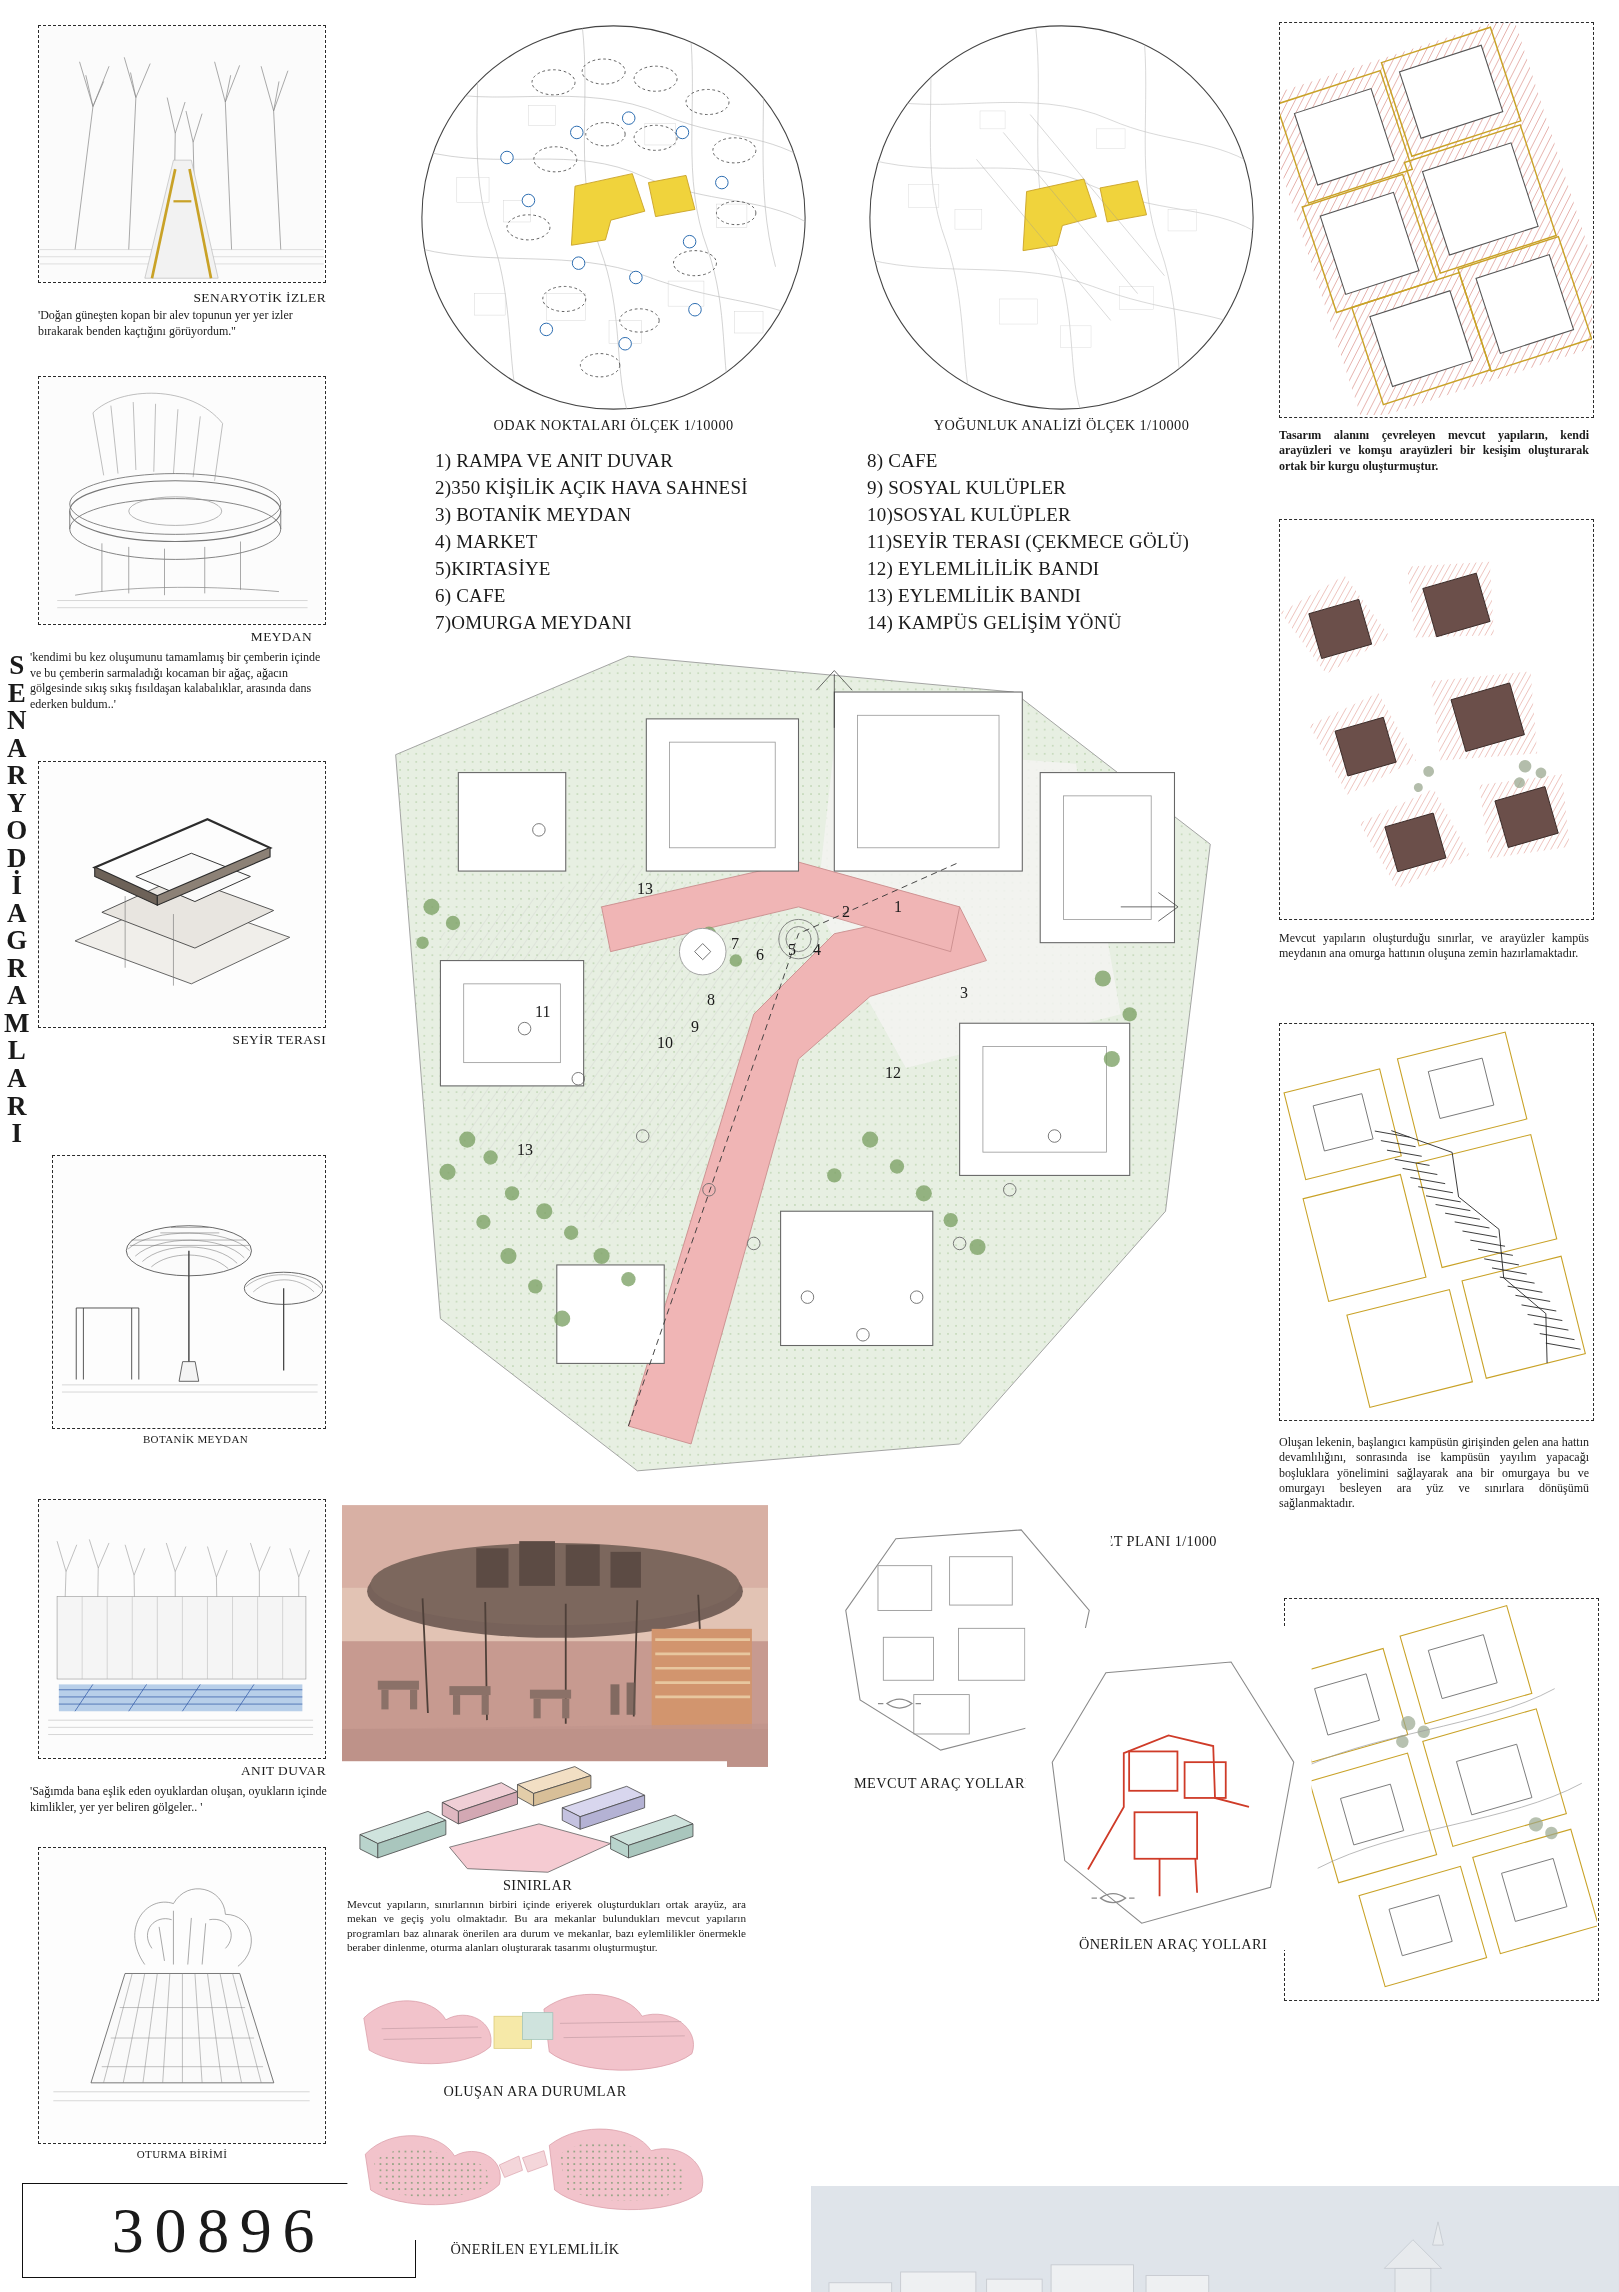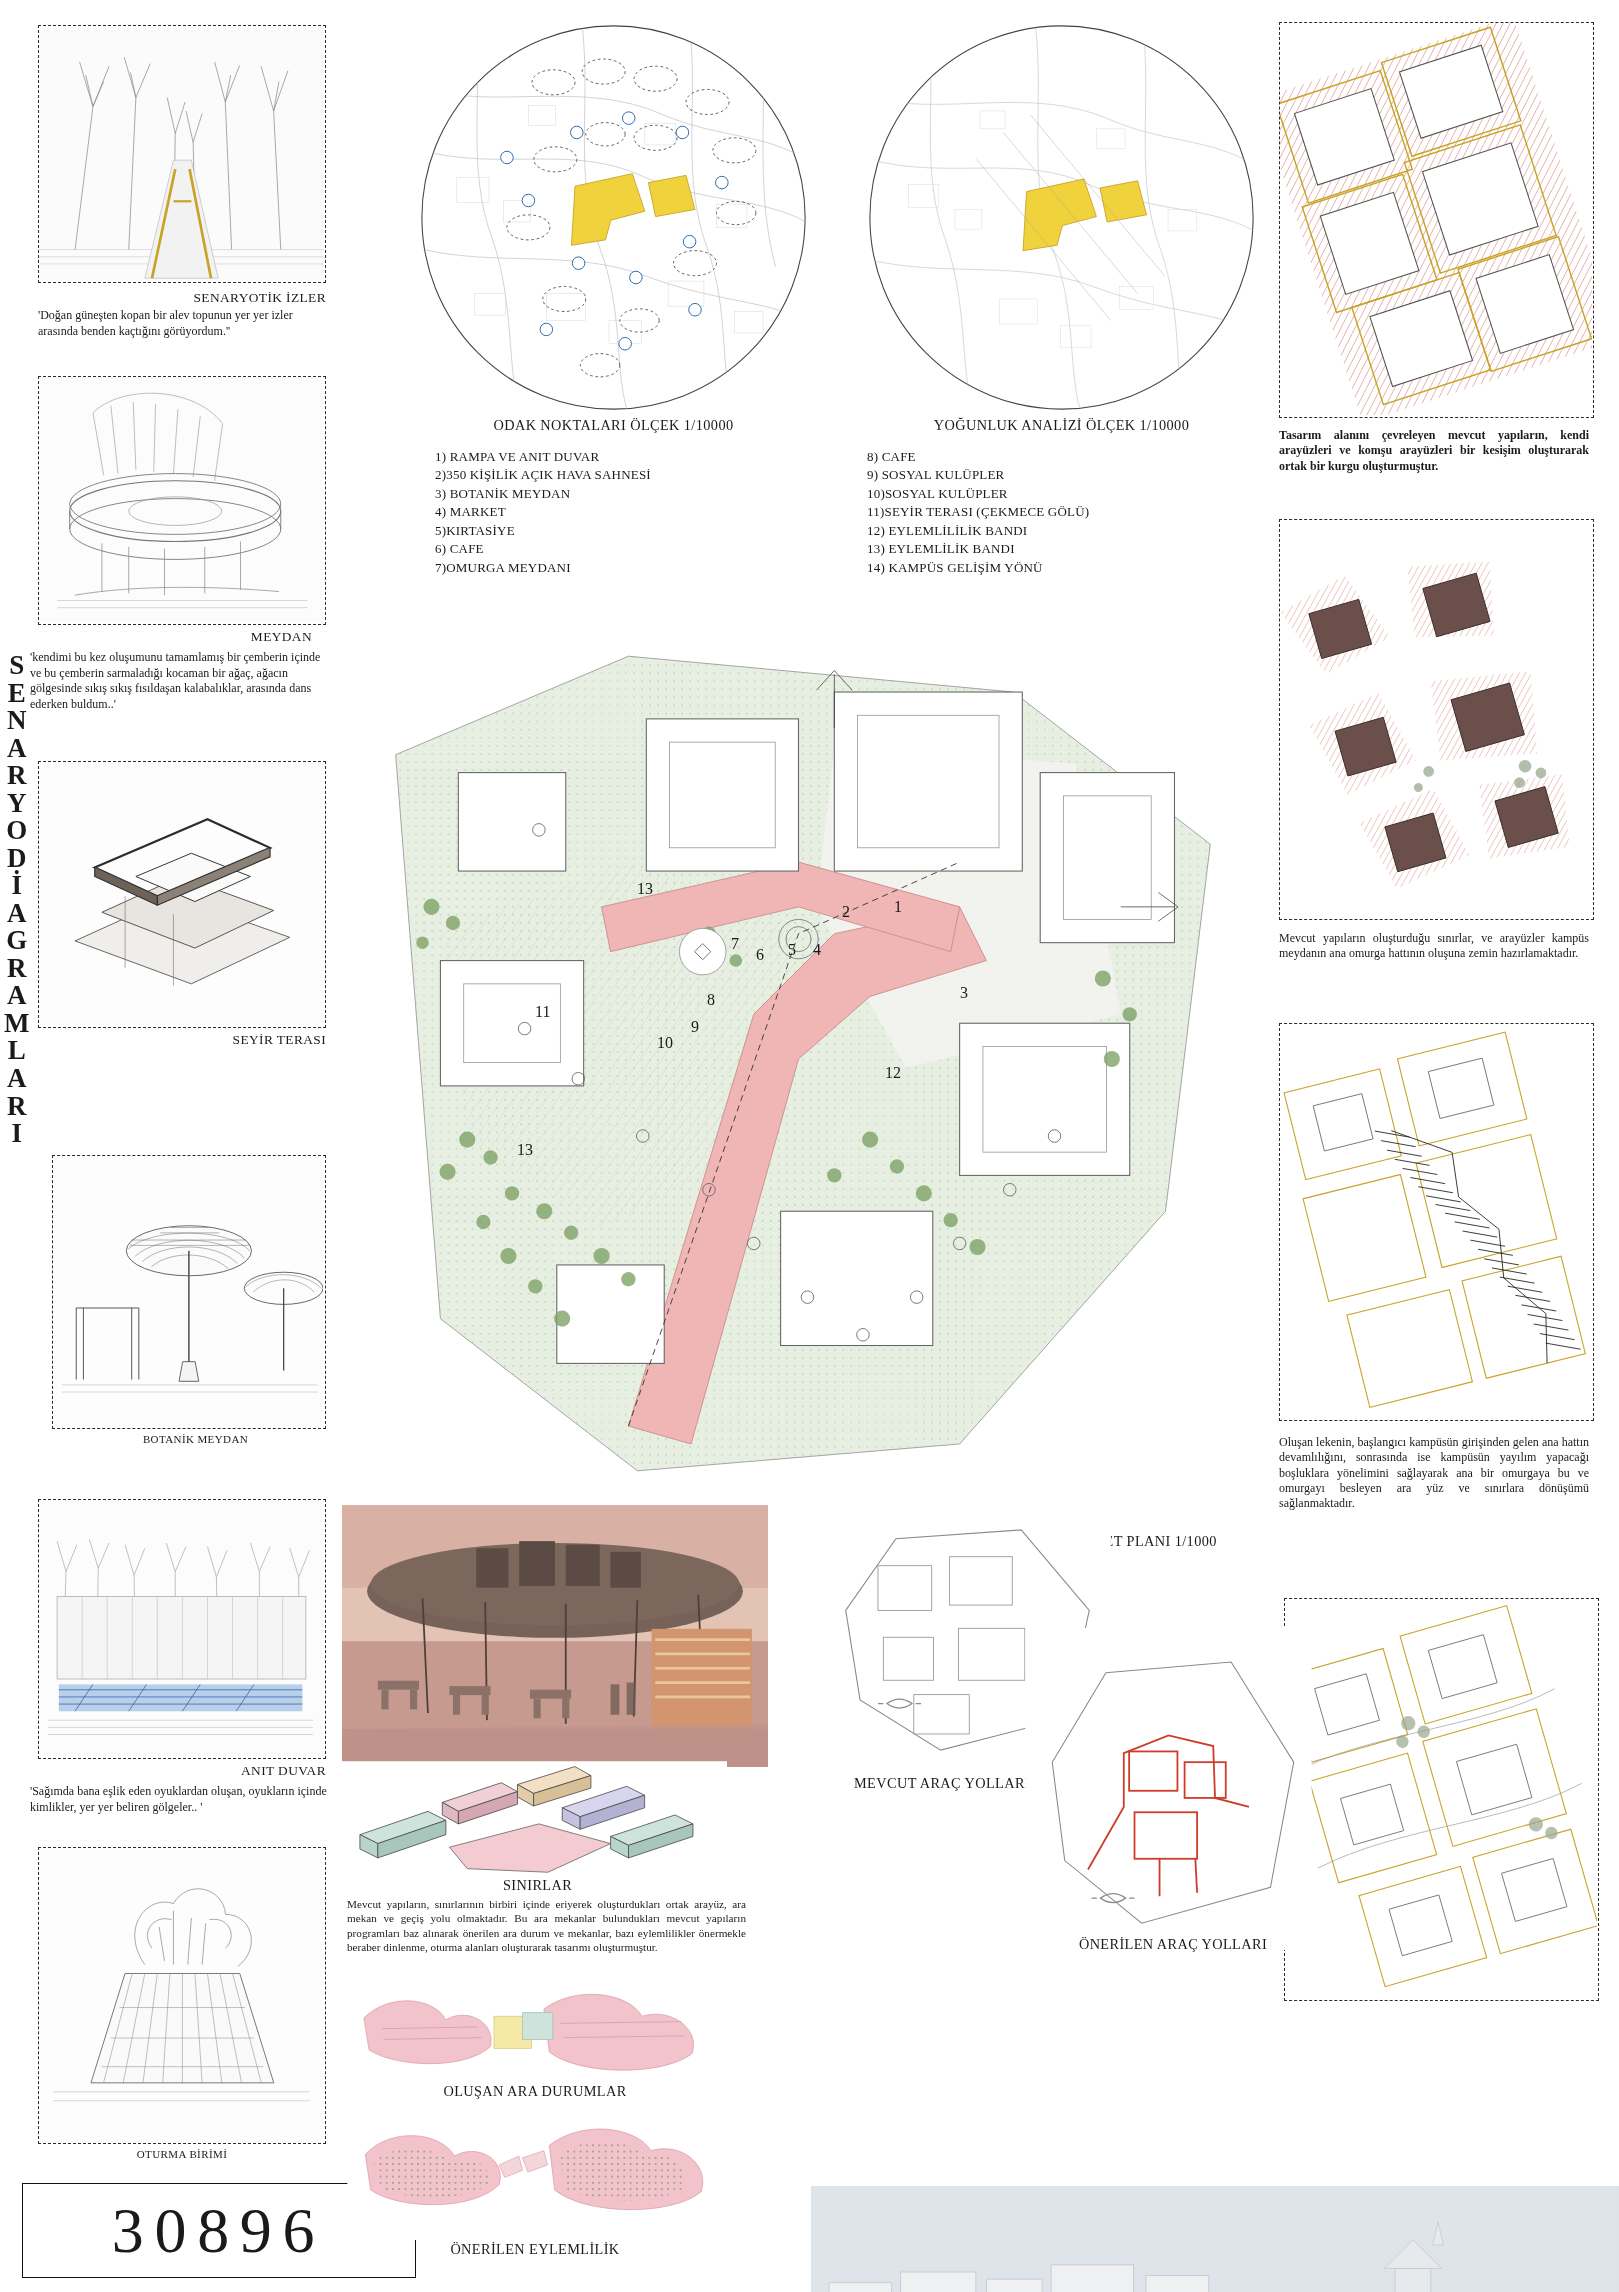--- a/index.html
+++ b/index.html
@@ -11,21 +11,21 @@
     position:relative;
     overflow:hidden;
   }
   .board{position:absolute;inset:0;}
   .abs{position:absolute;}
   .dashbox{border:1.8px dashed #2a2a2a;background:#fff;box-sizing:border-box;}
   .capt{font-size:13.4px;text-align:right;letter-spacing:0.4px;}
   .capt-c{font-size:11px;text-align:center;letter-spacing:0.4px;}
   .para{font-size:12px;line-height:1.28;text-align:justify;}
   .para-i{font-size:12px;line-height:1.3;}
-  .legend{font-size:13px;line-height:1.42;letter-spacing:0.2px;}
+  .legend{font-size:19px;line-height:1.42;letter-spacing:0.2px;}
   .title-sm{font-size:14.3px;letter-spacing:0.4px;}
   .vert-letters{
     width:30px;font-size:27px;line-height:1.02;font-weight:700;
     text-align:center;letter-spacing:0;
   }
   .vert-letters div{display:block;}
   .num-box{border:1.8px solid #111;box-sizing:border-box;display:flex;align-items:center;justify-content:center;}
   .num-box span{font-size:64px;letter-spacing:10.7px;font-family:"Liberation Serif",serif;}
   svg{display:block;}
   .photo{position:relative;overflow:hidden;}
@@ -51,21 +51,21 @@
           <path d="M0 258 H318"></path>
           <path d="M0 266 H318"></path>
       </g>
       <path d="M118 282 L150 150 L170 150 L200 282 Z" fill="#f2f2f2" stroke="#aaa" stroke-width="0.6"></path>
       <path d="M126 282 L152 160" stroke="#c9a227" stroke-width="3" fill="none"></path>
       <path d="M192 282 L168 160" stroke="#c9a227" stroke-width="3" fill="none"></path>
       <path d="M150 196 L170 196" stroke="#c9a227" stroke-width="2.5"></path>
     </svg>
   </div>
   <div class="abs capt" style="left:38px;top:290px;width:288px;">SENARYOTİK İZLER</div>
-  <div class="abs para-i" style="left:38px;top:308px;width:296px;">'Doğan güneşten kopan bir alev topunun yer yer izler arasında benden kaçtığını görüyordum.''</div>
+  <div class="abs para-i" style="left:38px;top:308px;width:296px;">'Doğan güneşten kopan bir alev topunun yer yer izler bırakarak benden kaçtığını görüyordum.''</div>
 
   <div class="abs dashbox" style="left:38px;top:376px;width:288px;height:249px;">
     <svg width="285" height="245" viewBox="0 0 318 274">
       <rect width="318" height="274" fill="#fcfcfc"></rect>
       <g stroke="#999" stroke-width="0.7" fill="none">
         <path d="M60 40 L72 110 M80 32 L88 108 M105 28 L108 104 M130 30 L128 106 M155 36 L150 108 M180 44 L172 112 M205 52 L196 116"></path>
         <path d="M60 40 C90 10 170 8 205 52"></path>
       </g>
       <ellipse cx="152" cy="150" rx="118" ry="34" fill="none" stroke="#777" stroke-width="1.2"></ellipse>
       <ellipse cx="152" cy="142" rx="118" ry="34" fill="none" stroke="#777" stroke-width="1"></ellipse>

